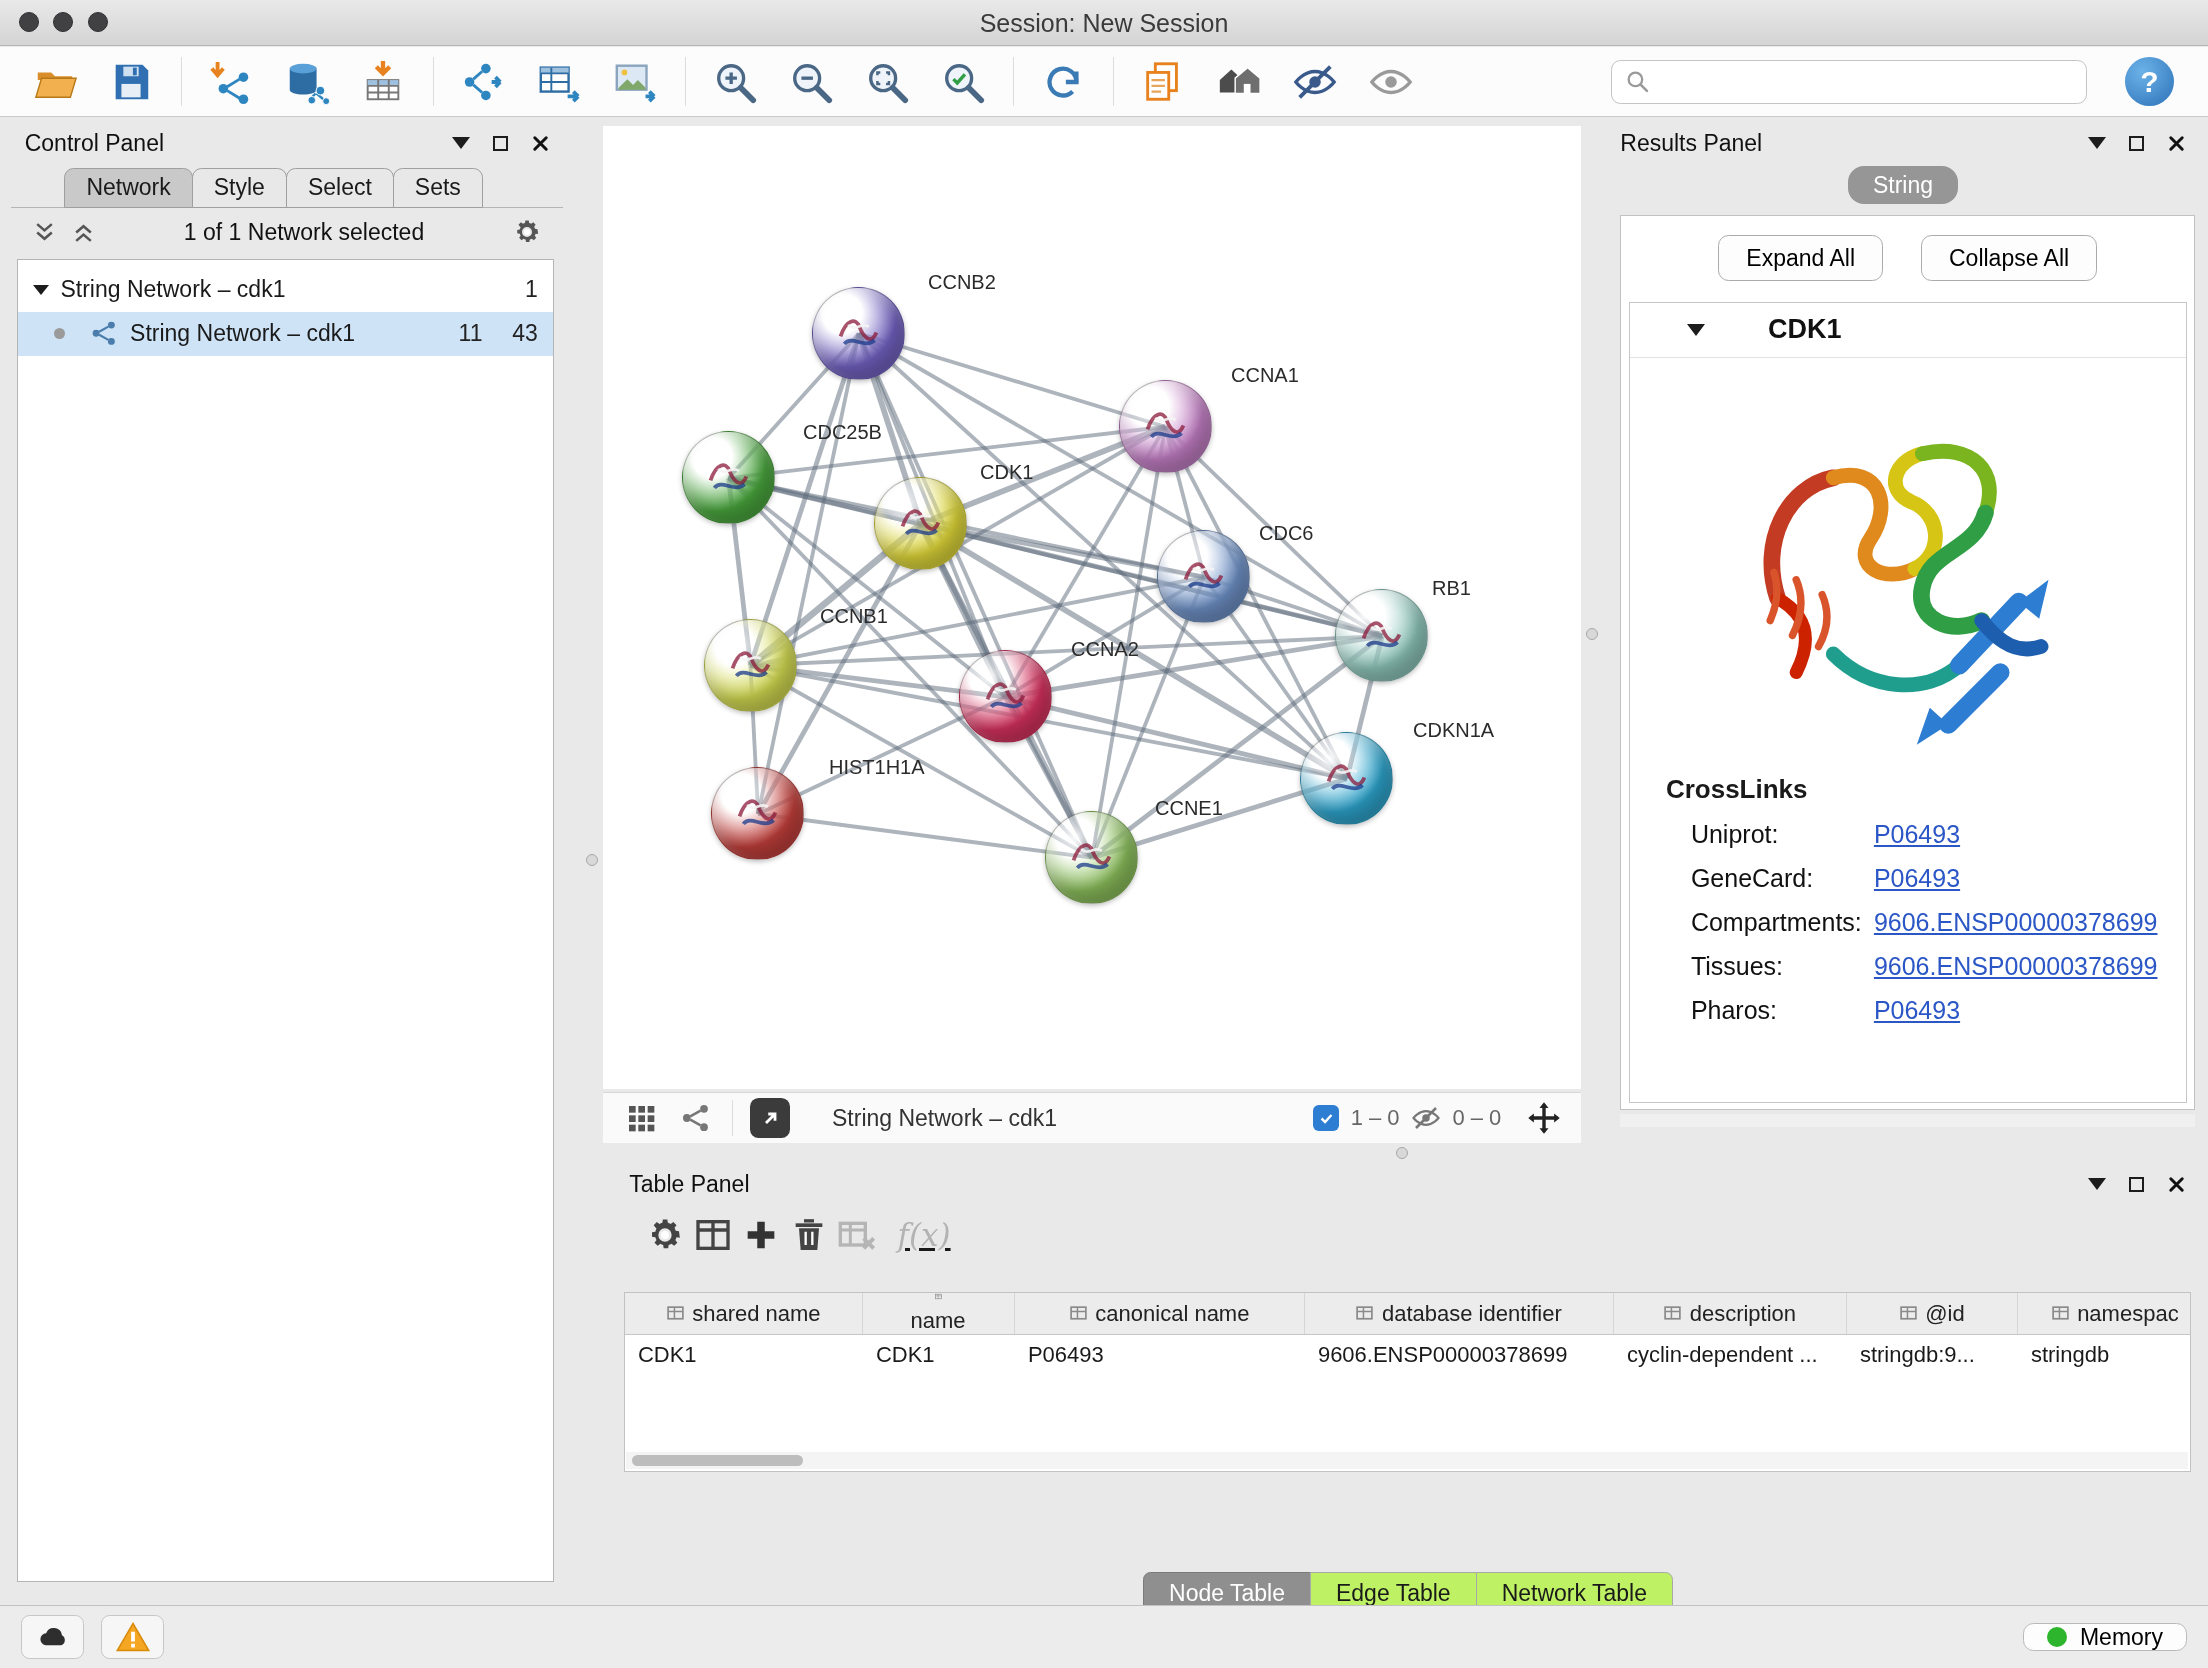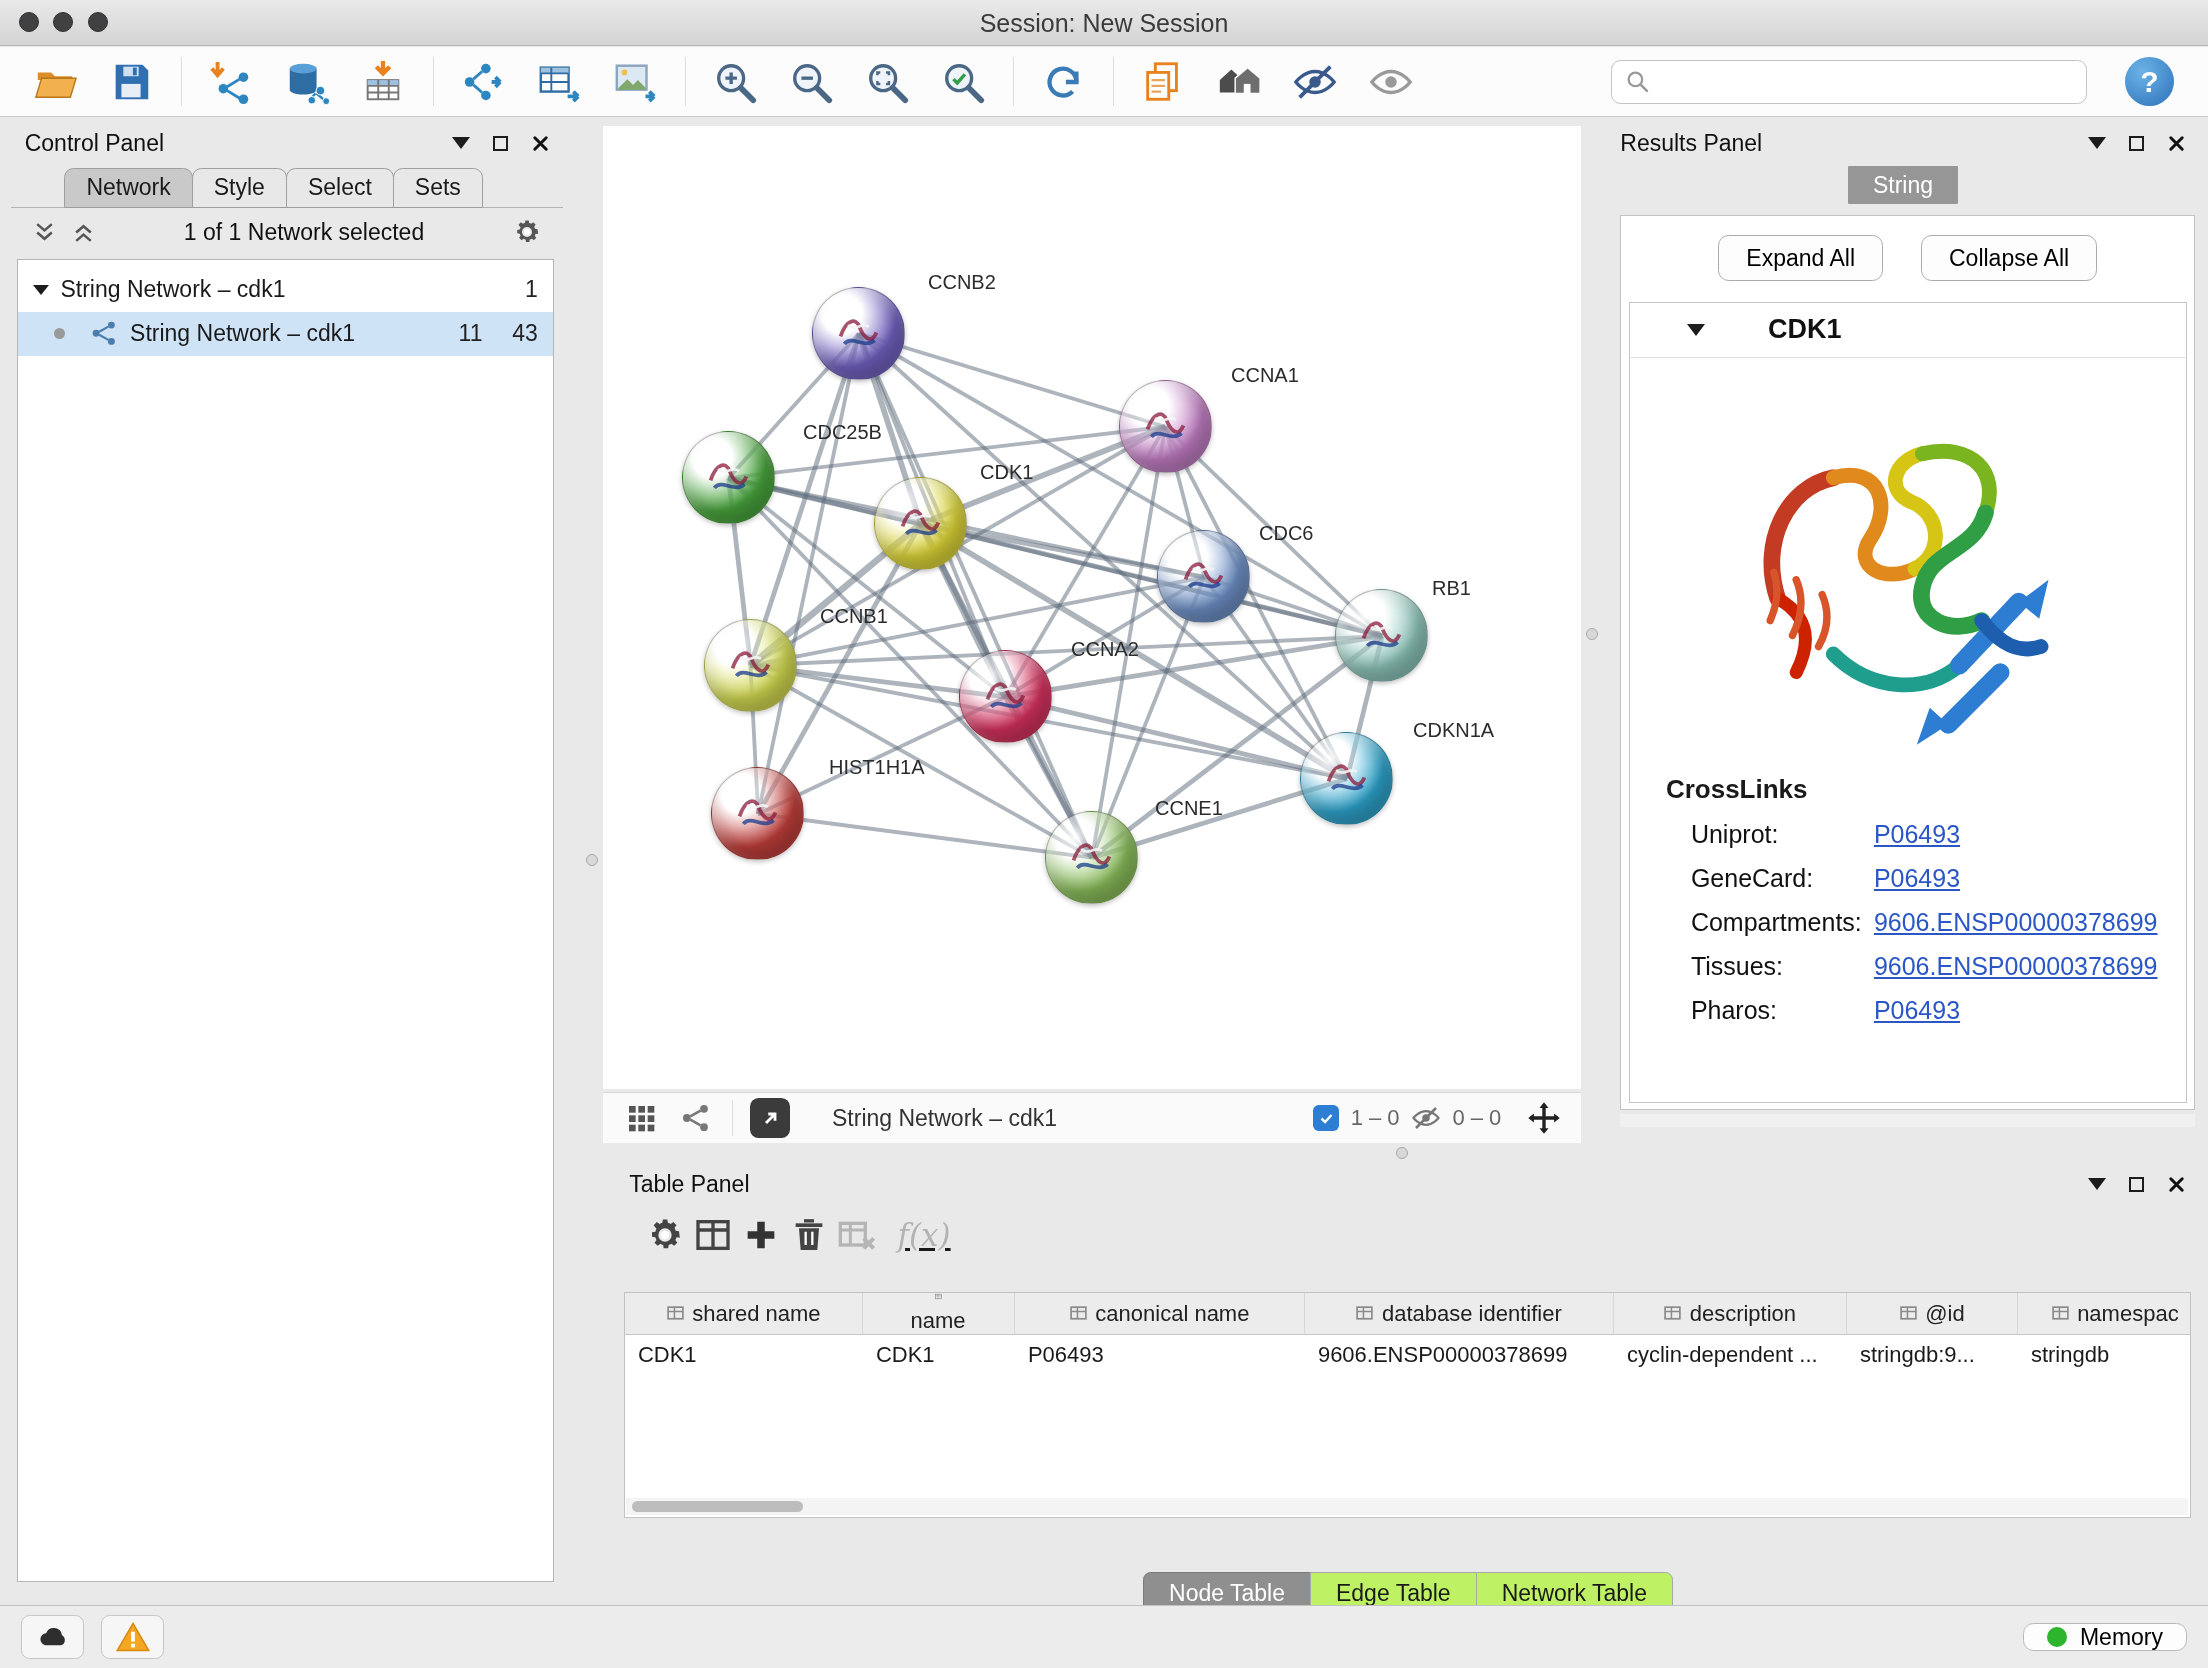--- a/index.html
+++ b/index.html
@@ -78,21 +78,21 @@
   .nt-export { width:40px; height:40px; border-radius:8.6px; background:#3b3b3b; border:none;
     display:flex; align-items:center; justify-content:center; cursor:pointer; }
   .nt-title { margin-left:25px; font-size:23px; color:#333; }
   .nt-right { margin-left:auto; display:flex; align-items:center; gap:11.4px; }
   .nt-count { font-size:22px; color:#666; }
   .chkbox { width:26px; height:26px; border-radius:5.7px; background:#2d7dd2;
     display:flex; align-items:center; justify-content:center; cursor:pointer; }
   
   .results-panel { position:absolute; left:1607px; top:124px; width:592px; height:1041px; }
   .rp-tabbar { display:flex; justify-content:center; align-items:center; height:46px; }
-  .rp-tab { background:#969696; color:#fff; border-radius:1px; padding:5.7px 25px;
+  .rp-tab { background:#969696; color:#fff; border-radius:16px; padding:5.7px 25px;
     font-size:23px; cursor:pointer; }
   .rp-box { position:absolute; left:13.3px; right:3.8px; top:91px; bottom:55px;
     background:#fff; border:1px solid #c2c2c2; }
   .rp-buttons { display:flex; justify-content:center; gap:38px; padding:19px 0 17px; }
   .rp-btn { font:23px "Liberation Sans",sans-serif; padding:8.6px 27px; background:#fdfdfd;
     border:1px solid #ababab; border-radius:10.5px; cursor:pointer; }
   .rp-section { margin:3.8px 7.6px; border:1px solid #c6c6c6; height:801px; overflow:hidden; }
   .rp-sec-head { display:flex; align-items:center; height:55px; border-bottom:1px solid #e2e2e2; }
   .rp-sec-head .tri-down { margin-left:57px; }
   .rp-protein-name { margin-left:63px; font-size:27px; font-weight:bold; color:#111; }
@@ -103,21 +103,21 @@
   .cl-label { width:183px; font-size:25px; color:#111; }
   .cl-link { font-size:25px; color:#2a56c6; text-decoration:underline; cursor:pointer; }
   .rp-scrollhint { position:absolute; left:13.3px; right:3.8px; bottom:38px; height:13.3px; background:#f0f0f0; }
   
   .table-panel { position:absolute; left:616px; top:1165px; width:1583px; height:436px; }
   .tp-toolbar { display:flex; align-items:center; height:63px; padding-left:25px;text-decoration:underline; }
   .tp-tbtn { width:48px; height:48px; border:none; background:transparent; cursor:pointer;
     display:flex; align-items:center; justify-content:center; }
   .tp-tbtn svg { width:40px; height:40px; }
   .fx { font-family:"DejaVu Serif", serif; font-style:italic; font-size:31px; color:#b3b3b3; }
-  .tp-table { position:absolute; left:7.6px; top:127px; width:1567px; height:226px;
+  .tp-table { position:absolute; left:7.6px; top:127px; width:1567px; height:180px;
     background:#fff; border:1px solid #c2c2c2; overflow:hidden; }
   .tp-header-row { display:flex; height:42px; background:#ececec; border-bottom:1px solid #c6c6c6; }
   .tp-hcell { display:flex; align-items:center; justify-content:center; gap:7.6px;
     font-size:22px; color:#222; border-right:1px solid #d6d6d6; cursor:pointer; flex:0 0 auto; }
   .tp-hcell svg { width:19px; height:19px; }
   .tp-row { display:flex; height:40px; align-items:center; }
   .tp-cell { padding-left:13.3px; font-size:22px; white-space:nowrap; overflow:hidden; flex:0 0 auto; }
   .tp-scrolltrack { position:absolute; left:1.9px; right:1.9px; bottom:1.9px; height:17px; background:#f4f4f4; }
   .tp-scrollthumb { position:absolute; left:5.7px; top:2.9px; width:171px; height:11.4px;
     background:#bdbdbd; border-radius:5.7px; cursor:grab; }

